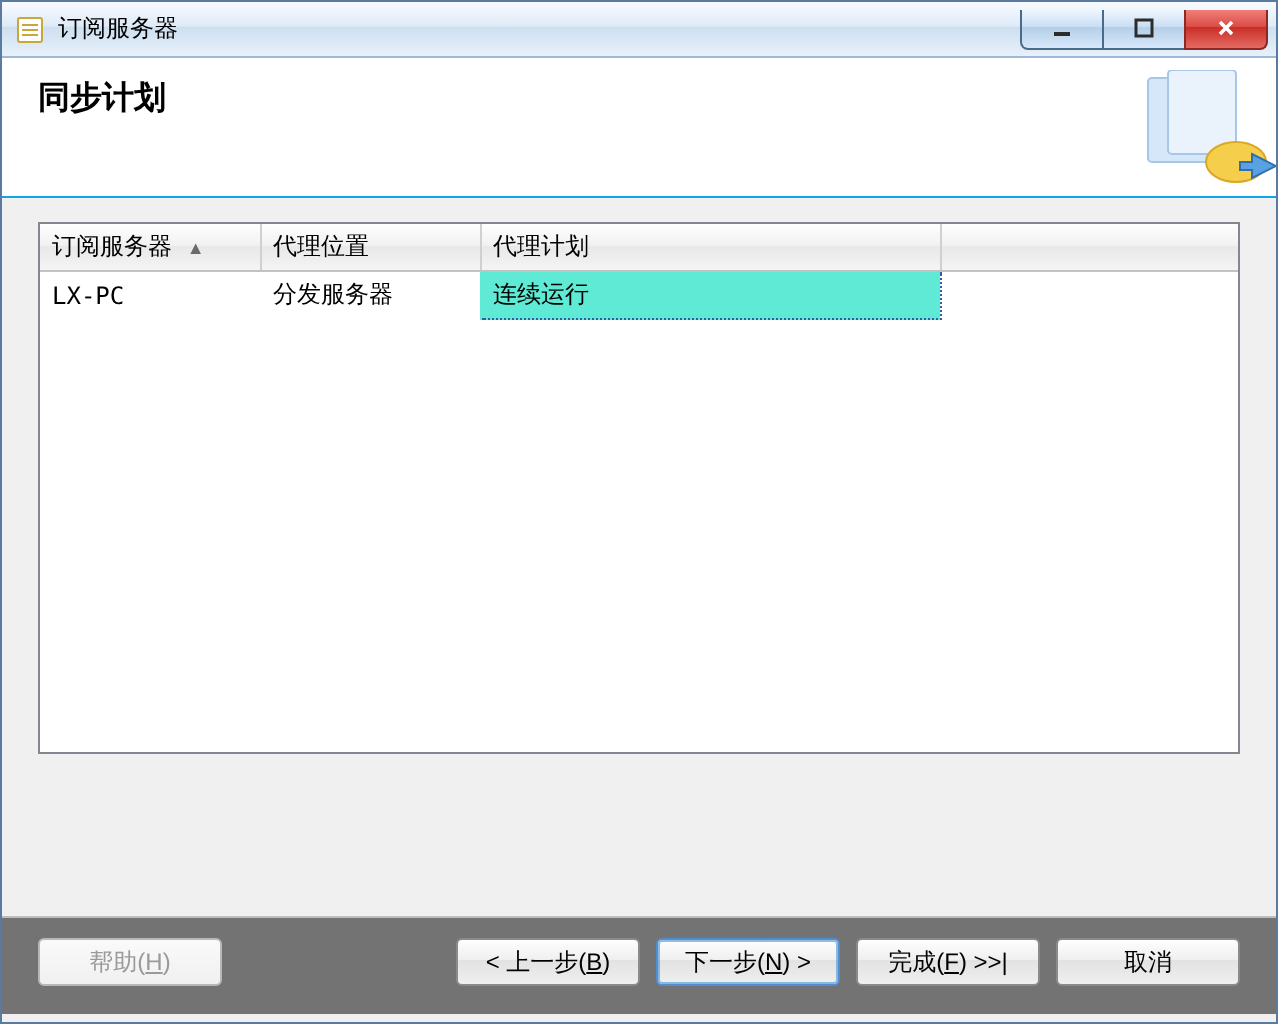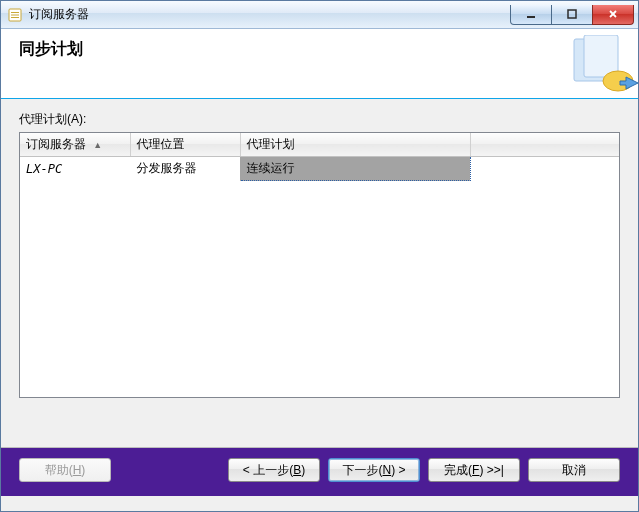--- a/index.html
+++ b/index.html
@@ -126,37 +126,37 @@
   }
   .col-sub  { width: 110px; }
   .col-loc  { width: 110px; }
   .col-plan { width: 230px; }
   .col-rest { width: auto; }
   .sort-arrow {
     font-size: 9px;
     color: #6a6a6a;
     margin-left: 4px;
   }
-  td.sub-cell { font-family: Consolas, "SimSun", monospace; font-style: italic; }
+  td.sub-cell { font-family: Consolas, "SimSun", monospace; }
   td.plan-cell {
-    background: #a3a3a3;
+    background: #5eead4;
     border: 1px dotted #2c5fa5;
     color: #000;
   }
 
   
   .footer-bar {
     position: absolute;
-    left: 0; right: 0; bottom: 15px;
+    left: 0; right: 0; bottom: 4px;
     border-top: 1px solid #bdbdbd;
     padding: 10px 18px 14px 18px;
     display: flex;
     align-items: center;
     gap: 8px;
-    background: #4c1d95;
+    background: #737373;
   }
   .footer-bar .spacer { flex: 1; }
   .btn {
     min-width: 92px;
     height: 24px;
     border: 1px solid #8a8a8a;
     border-radius: 3px;
     background: linear-gradient(#fefefe, #efefef 45%, #e2e2e2 46%, #efefef);
     font-size: 12px;
     font-family: inherit;
@@ -218,21 +218,20 @@
       <svg width="66" height="60" viewBox="0 0 66 60">
         <rect x="2" y="4" width="34" height="42" rx="2" fill="#d5e7f8" stroke="#a7c6e8"></rect>
         <rect x="12" y="0" width="34" height="42" rx="2" fill="#eaf3fc" stroke="#a7c6e8"></rect>
         <ellipse cx="46" cy="46" rx="15" ry="10" fill="#f5ce4c" stroke="#d9a825"></ellipse>
         <polygon points="54,42 66,48 54,54 54,50 48,50 48,46 54,46" fill="#5aa1e2" stroke="#2f6fad"></polygon>
       </svg>
     </div>
   </div>
 
   <div class="body-pane">
-    <div class="field-label">代理计划(A):</div>
 
     <div class="grid">
       <table>
         <colgroup>
           <col class="col-sub">
             <col class="col-loc">
             <col class="col-plan">
             <col class="col-rest">
         </colgroup>
         <thead>

